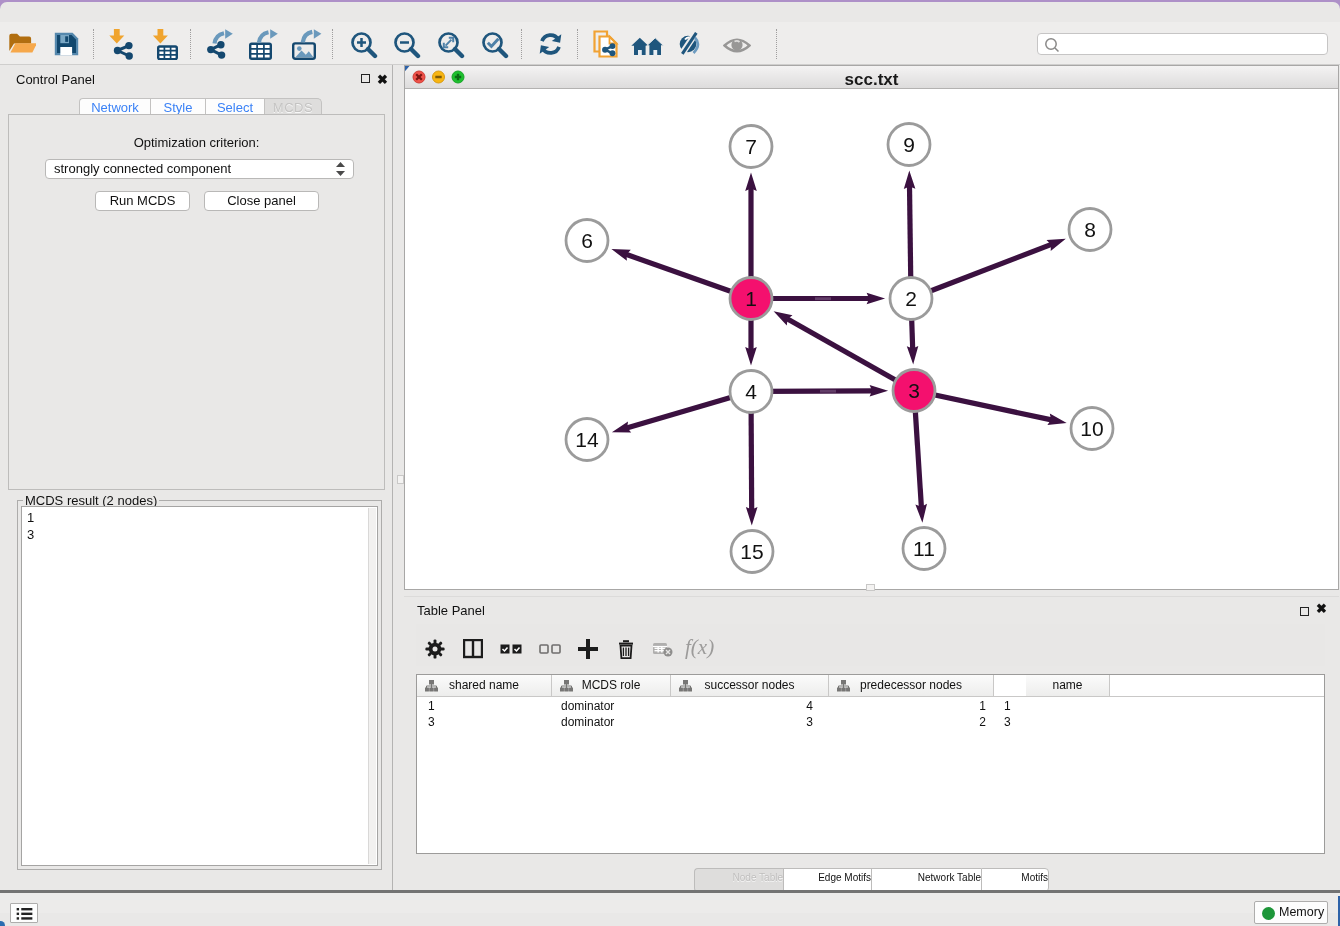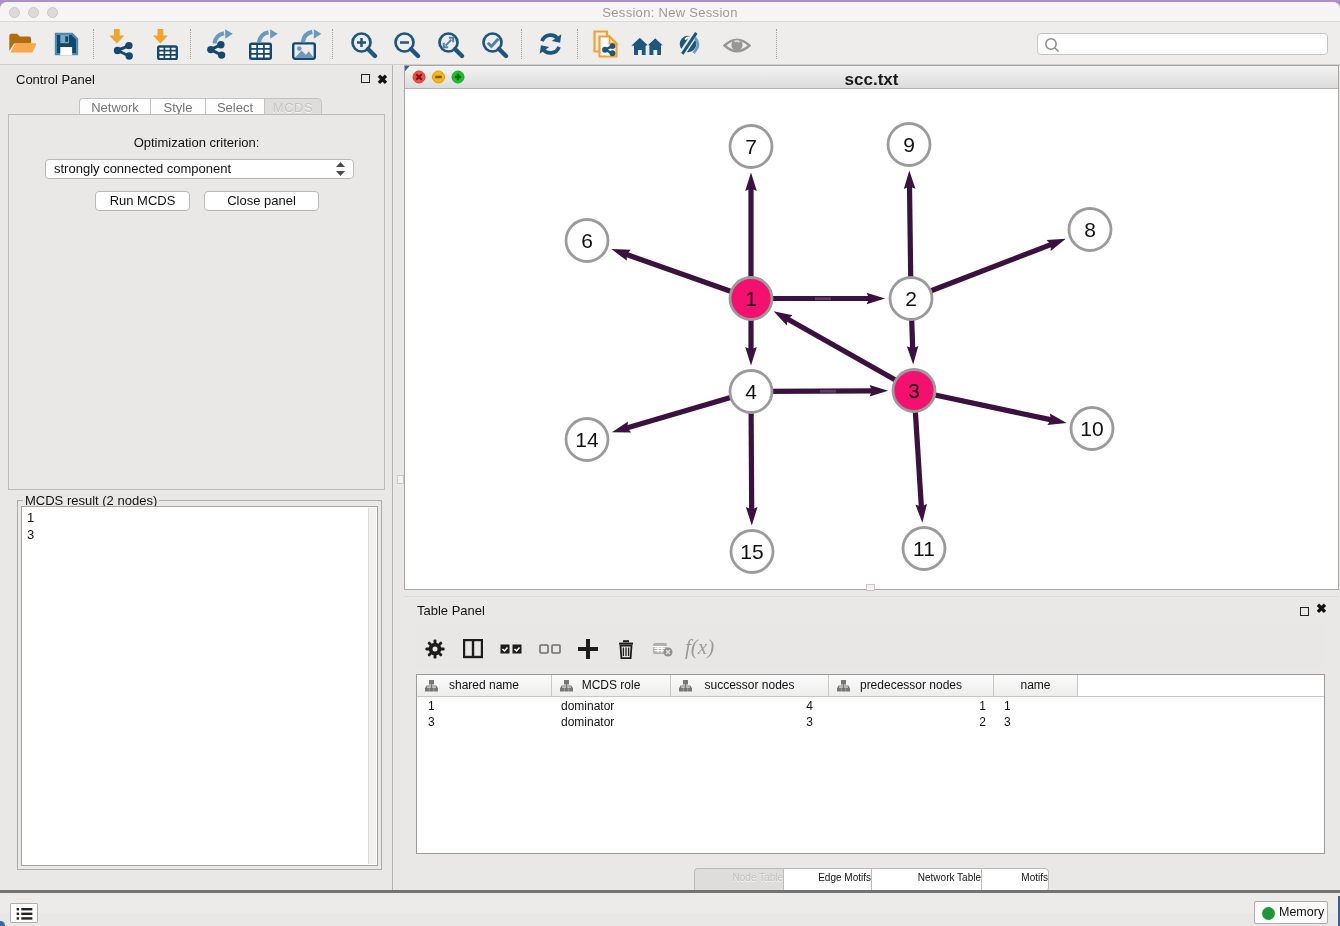--- a/index.html
+++ b/index.html
@@ -15,21 +15,21 @@
 .sep { position:absolute; top:7px; height:30px; width:0; border-left:1px dotted #9f9e9e; }
 .ticon { position:absolute; top:8px; }
 
 #search { position:absolute; left:1037px; top:11px; width:291px; height:22px; background:#fff; border:1px solid #c6c5c5; border-radius:4px; }
 
 #cpanel { position:absolute; left:0; top:63px; width:393px; height:825px; background:#e9e8e7; border-right:1px solid #b4b3b2; }
 #cphead { position:absolute; left:16px; top:7px; font-size:13px; color:#111; }
 .winbtn { position:absolute; top:9px; width:9px; height:9px; border:1.5px solid #222; }
 .xbtn { position:absolute; top:3px; font-size:13px; font-weight:bold; color:#111; }
 
-.tab { position:absolute; top:33px; height:17px; font-size:13px; text-align:center; line-height:17px; color:#737373; background:#fdfdfd; border:1px solid #c3c2c1; border-right:none; }
+.tab { position:absolute; top:33px; height:17px; font-size:13px; text-align:center; line-height:17px; color:#3b82f6; background:#fdfdfd; border:1px solid #c3c2c1; border-right:none; }
 
 #tabpanel { position:absolute; left:8px; top:49px; width:377px; height:376px; border:1px solid #bdbcbb; background:#e9e8e7; }
 #optlabel { position:absolute; left:0; top:20px; width:100%; text-align:center; font-size:13px; color:#111; }
 #combo { position:absolute; left:36px; top:44px; width:309px; height:20px; background:#fff; border:1px solid #b9b8b7; border-radius:4px; font-size:13px; line-height:18px; padding-left:8px; color:#111; }
 .btn { position:absolute; top:76px; height:20px; background:#fff; border:1px solid #b9b8b7; border-radius:4px; font-size:13px; text-align:center; line-height:18px; color:#111; }
 
 #fset { position:absolute; left:17px; top:435px; width:365px; height:370px; border:1px solid #adacab; }
 #fleg { position:absolute; left:5px; top:-8px; background:#e9e8e7; padding:0 2px; font-size:13px; color:#111; }
 #ftext { position:absolute; left:3px; top:5px; right:3px; bottom:3px; background:#fff; border:1px solid #a5a4a3; font-size:13px; color:#111; padding:2px 0 0 5px; line-height:17px; }
 #fscroll { position:absolute; top:1px; right:1px; bottom:1px; width:8px; background:#f2f1f0; border-left:1px solid #d9d8d7; }
@@ -49,26 +49,20 @@
 .btab { position:absolute; top:271px; height:24px; font-size:10px; line-height:17px; text-align:right; background:#fff; border:1px solid #bdbcbb; border-right:none; color:#111; }
 
 #statusbar { position:absolute; left:0; top:888px; width:100%; height:23px; background:#ecebea; border-top:3px solid #737373; }
 #lbtn { position:absolute; left:10px; top:10px; width:28px; height:20px; background:#fdfdfd; border:1px solid #aeadac; border-radius:1px; }
 #membtn { position:absolute; left:1254px; top:8px; width:74px; height:23px; background:#fdfdfd; border:1px solid #aeadac; border-radius:2px; font-size:12.5px; color:#111; line-height:21px; padding-left:24px; }
 #memdot { position:absolute; left:7px; top:4.5px; width:13px; height:13px; border-radius:50%; background:#1d9639; }
 </style>
 </head>
 <body>
 <div id="win">
-  <div id="titlebar">
-    <div class="tl" style="left:9px;"></div>
-    <div class="tl" style="left:28px;"></div>
-    <div class="tl" style="left:47px;"></div>
-    <div id="wtitle">Session: New Session</div>
-  </div>
   <div id="toolbar">
       <div class="sep" style="left:93px"></div>
       <div class="sep" style="left:190px"></div>
       <div class="sep" style="left:332px"></div>
       <div class="sep" style="left:521px"></div>
       <div class="sep" style="left:577px"></div>
       <div class="sep" style="left:776px"></div>
       <svg class="ticon" style="left:8px;top:9px" width="28" height="23" viewBox="0 0 28 23">
         <path d="M1.3 20 V4.8 q0 -2 2 -2 h5.8 l2.8 2.8 h9.2 q2 0 2 2 v5 H6 z" fill="#b16e10"></path>
         <path d="M7.4 12.3 H29 L24.4 21.6 H2.4 z" fill="#f6a84b"></path>
@@ -384,21 +378,21 @@
               <line x1="6.5" y1="4" x2="6.5" y2="6"></line>
               <line x1="1.5" y1="6" x2="11.5" y2="6"></line>
               <line x1="1.5" y1="6" x2="1.5" y2="8"></line>
               <line x1="6.5" y1="6" x2="6.5" y2="8"></line>
               <line x1="11.5" y1="6" x2="11.5" y2="8"></line>
               <rect x="0" y="8" width="3.4" height="3"></rect>
               <rect x="4.8" y="8" width="3.4" height="3"></rect>
               <rect x="9.6" y="8" width="3.4" height="3"></rect>
             </g>
           </svg>predecessor nodes</div>
-        <div class="th" style="left:577px;width:84px;">name</div>
+        <div class="th" style="left:609px;width:84px;">name</div>
         <div style="position:absolute;left:0;top:21px;width:100%;height:0;border-top:1px solid #c9c8c7"></div>
       <div class="trow" style="left:11px;top:23px;">1</div>
         <div class="trow" style="left:144px;top:23px;">dominator</div>
         <div class="trow" style="left:254px;top:23px;width:142px;text-align:right;">4</div>
         <div class="trow" style="left:412px;top:23px;width:157px;text-align:right;">1</div>
         <div class="trow" style="left:587px;top:23px;">1</div>
         <div class="trow" style="left:11px;top:39px;">3</div>
         <div class="trow" style="left:144px;top:39px;">dominator</div>
         <div class="trow" style="left:254px;top:39px;width:142px;text-align:right;">3</div>
         <div class="trow" style="left:412px;top:39px;width:157px;text-align:right;">2</div>

